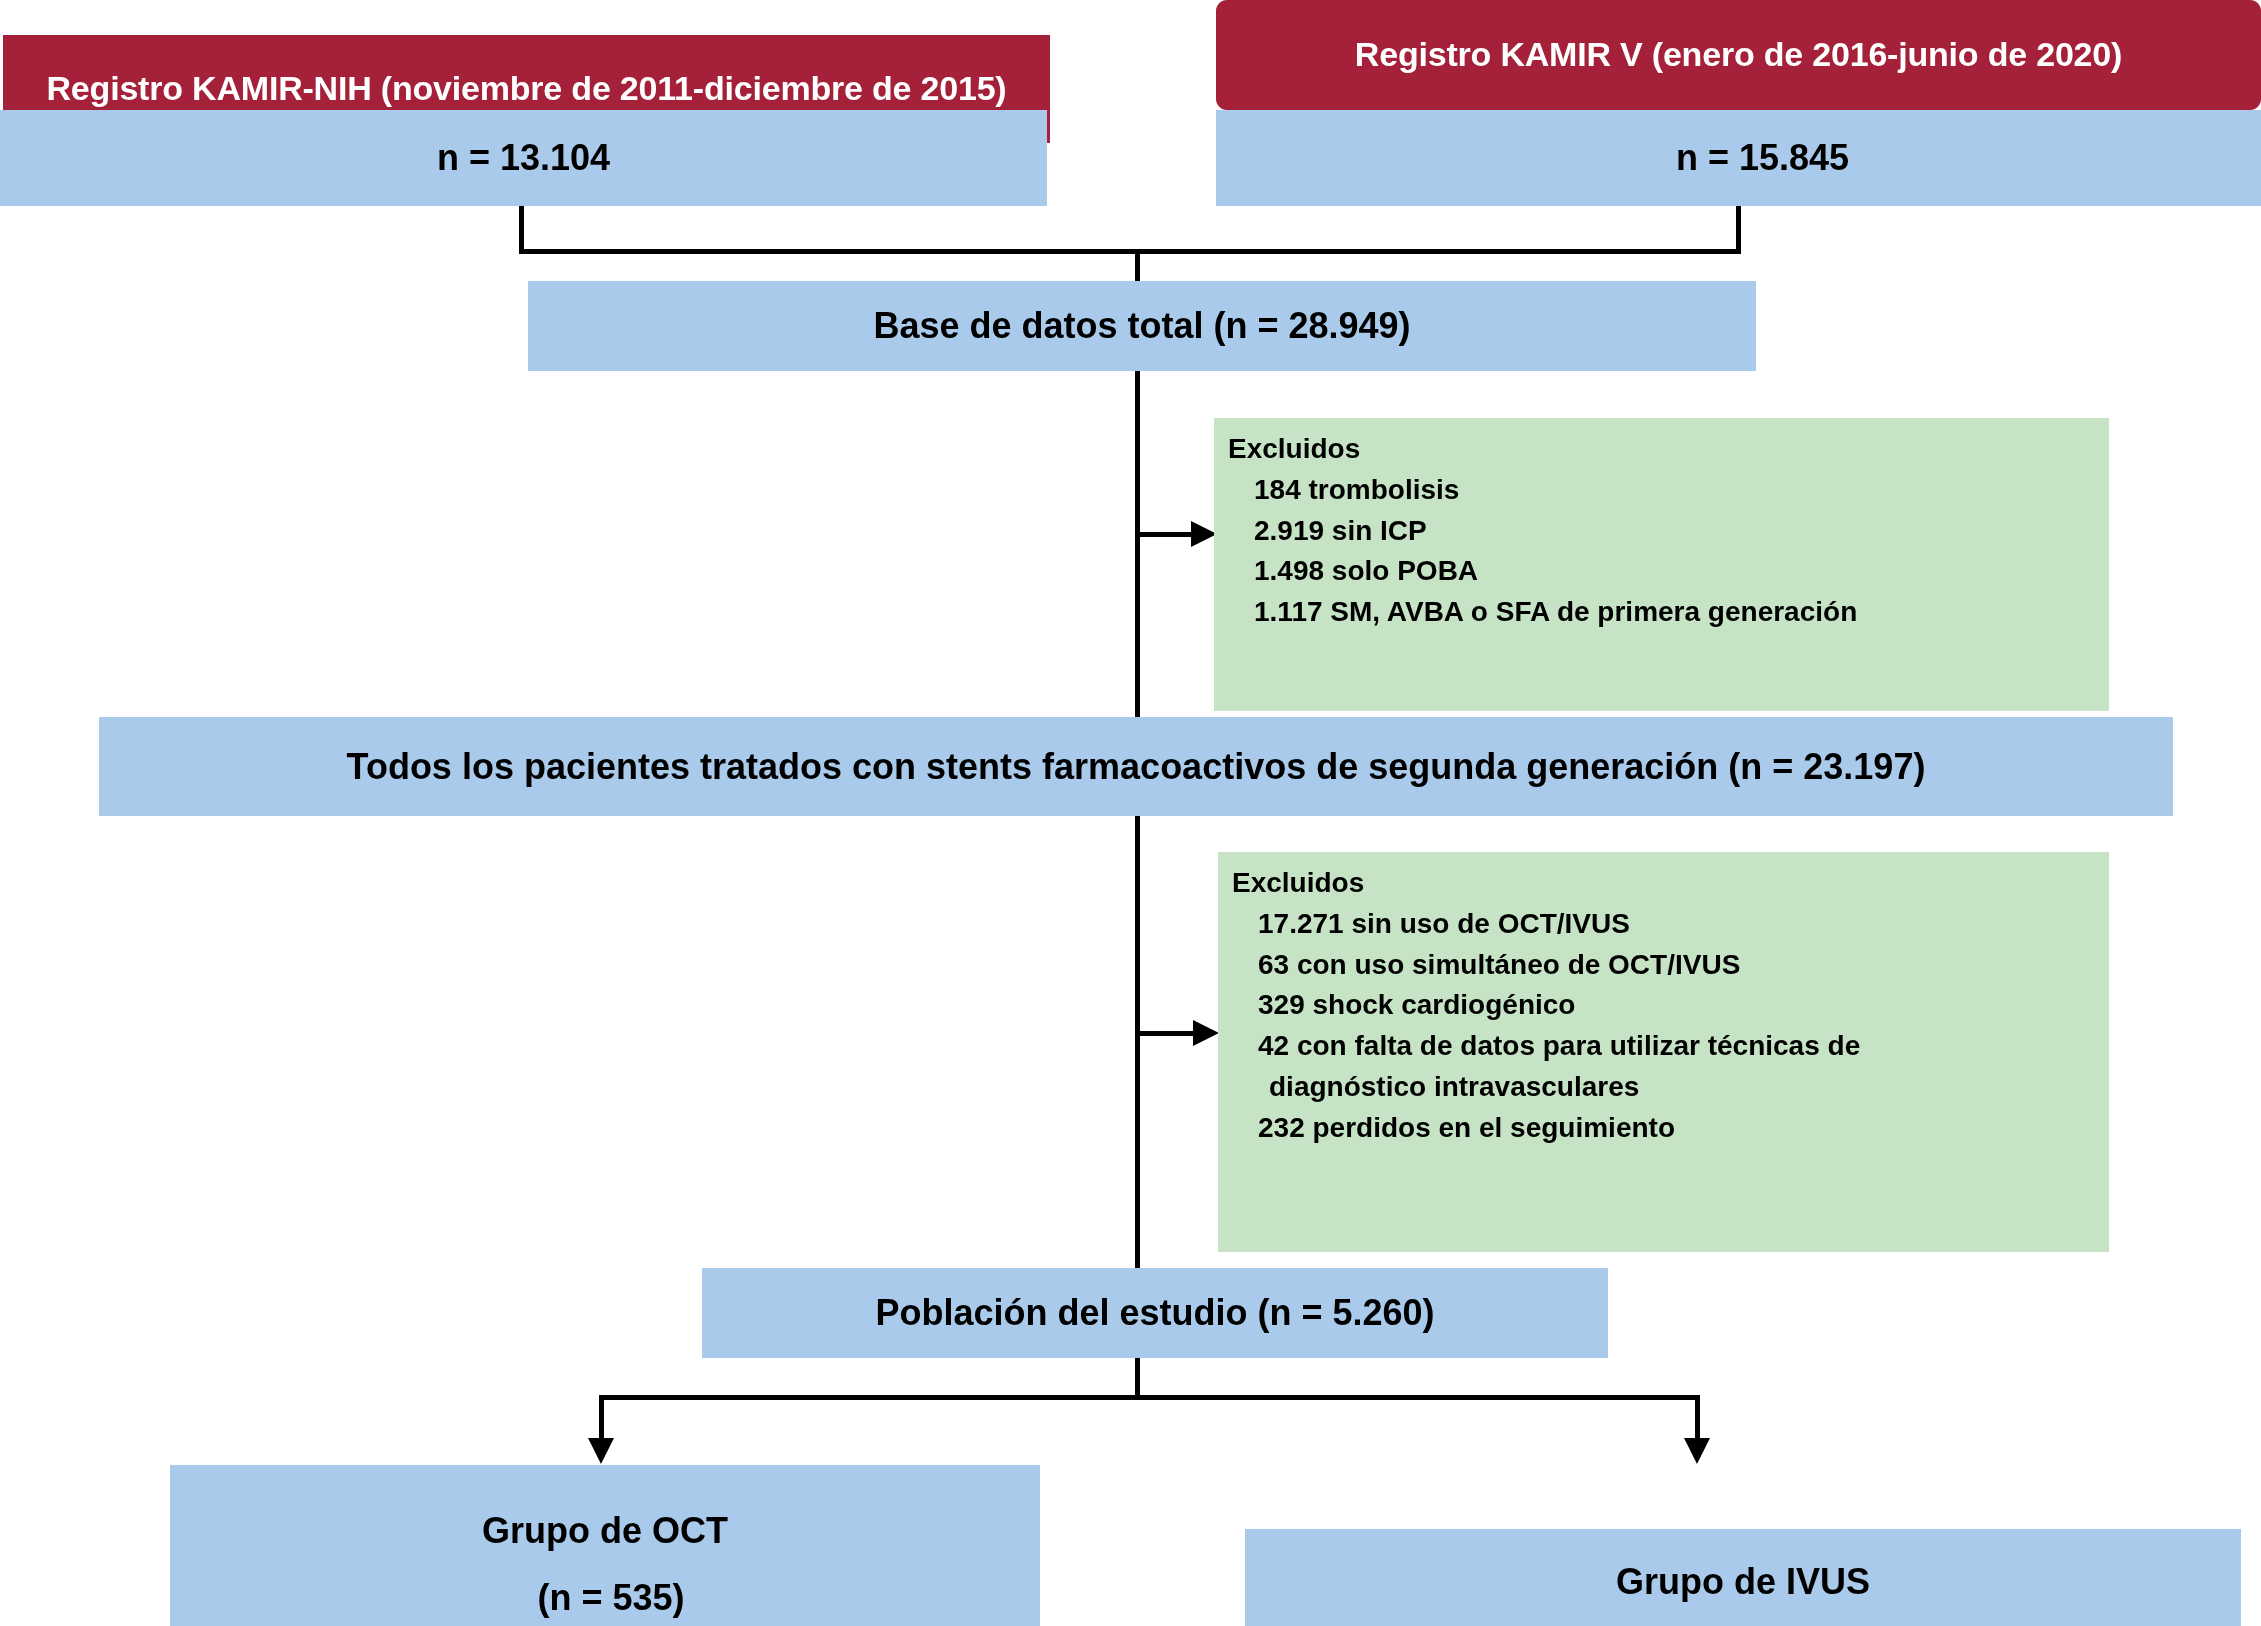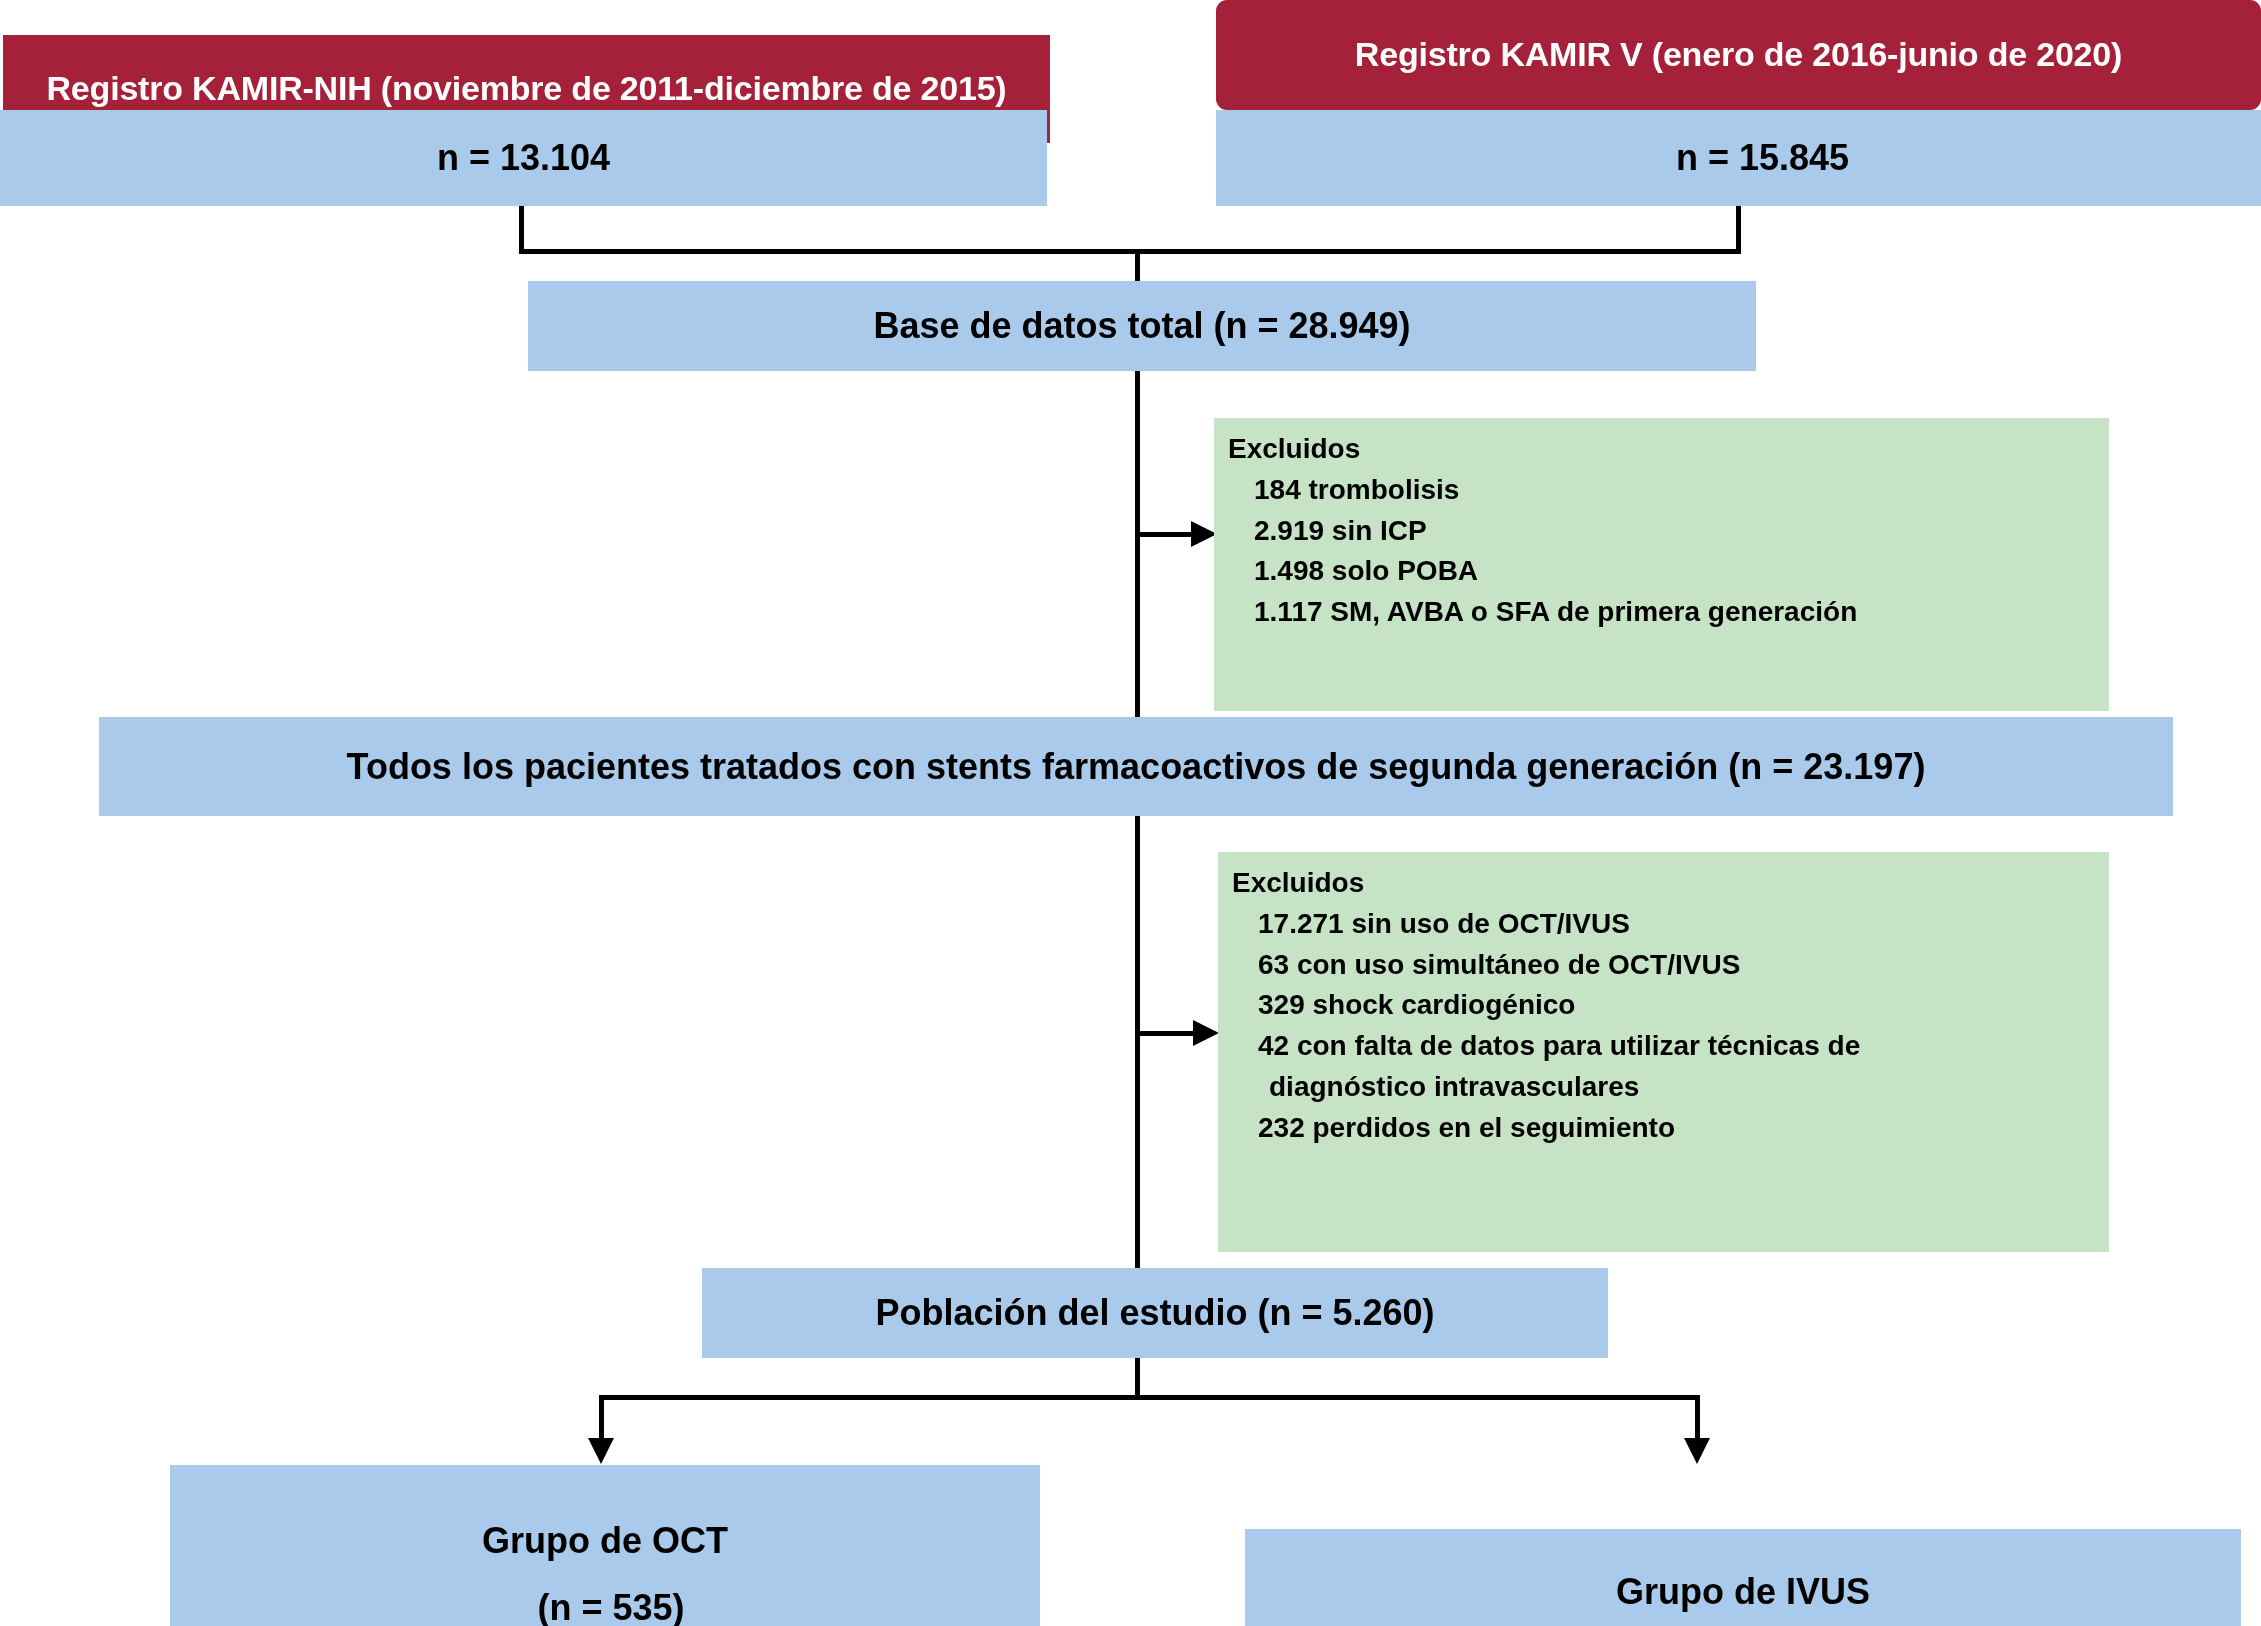--- a/index.html
+++ b/index.html
@@ -57,21 +57,21 @@
     margin-left: 0;
   }
   .green .ex-item {
     display: block;
     margin-left: 26px;
     white-space: nowrap;
   }
   .green .ex-item.cont {
     margin-left: 37px;
   }
-  .grp-title { display: block; margin-top: 10px; }
+  .grp-title { display: block; }
   .grp-n { display: block; margin-top: 26px; margin-left: 12px; }
 
   
   .ln {
     position: absolute;
     background: #000000;
   }
   .arrow-down {
     position: absolute;
     width: 0;

